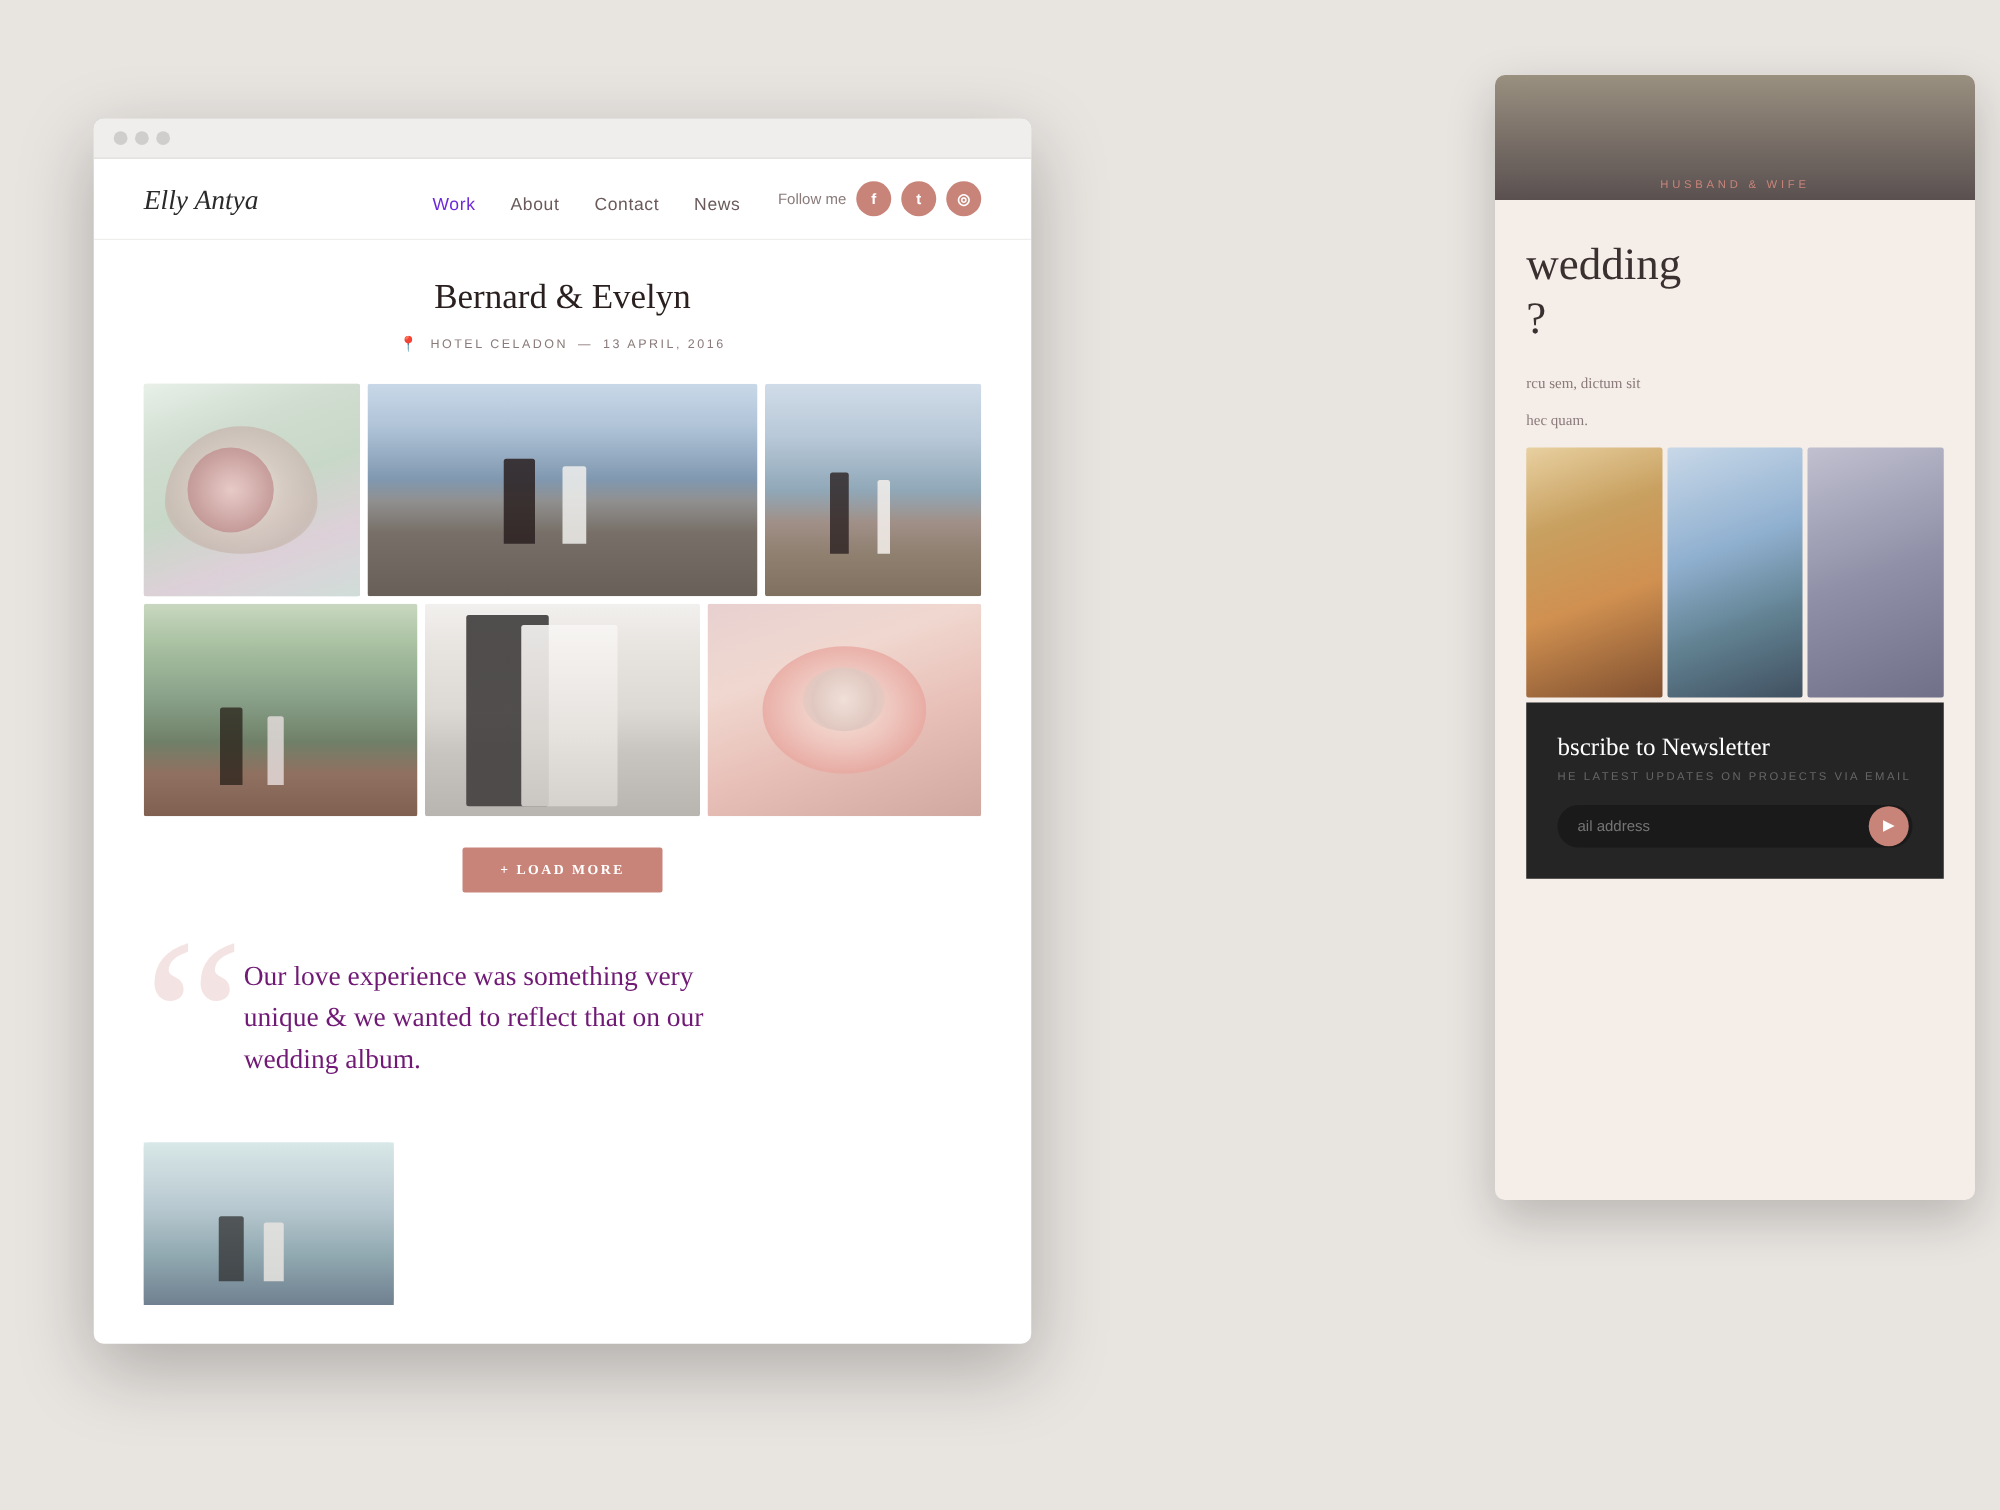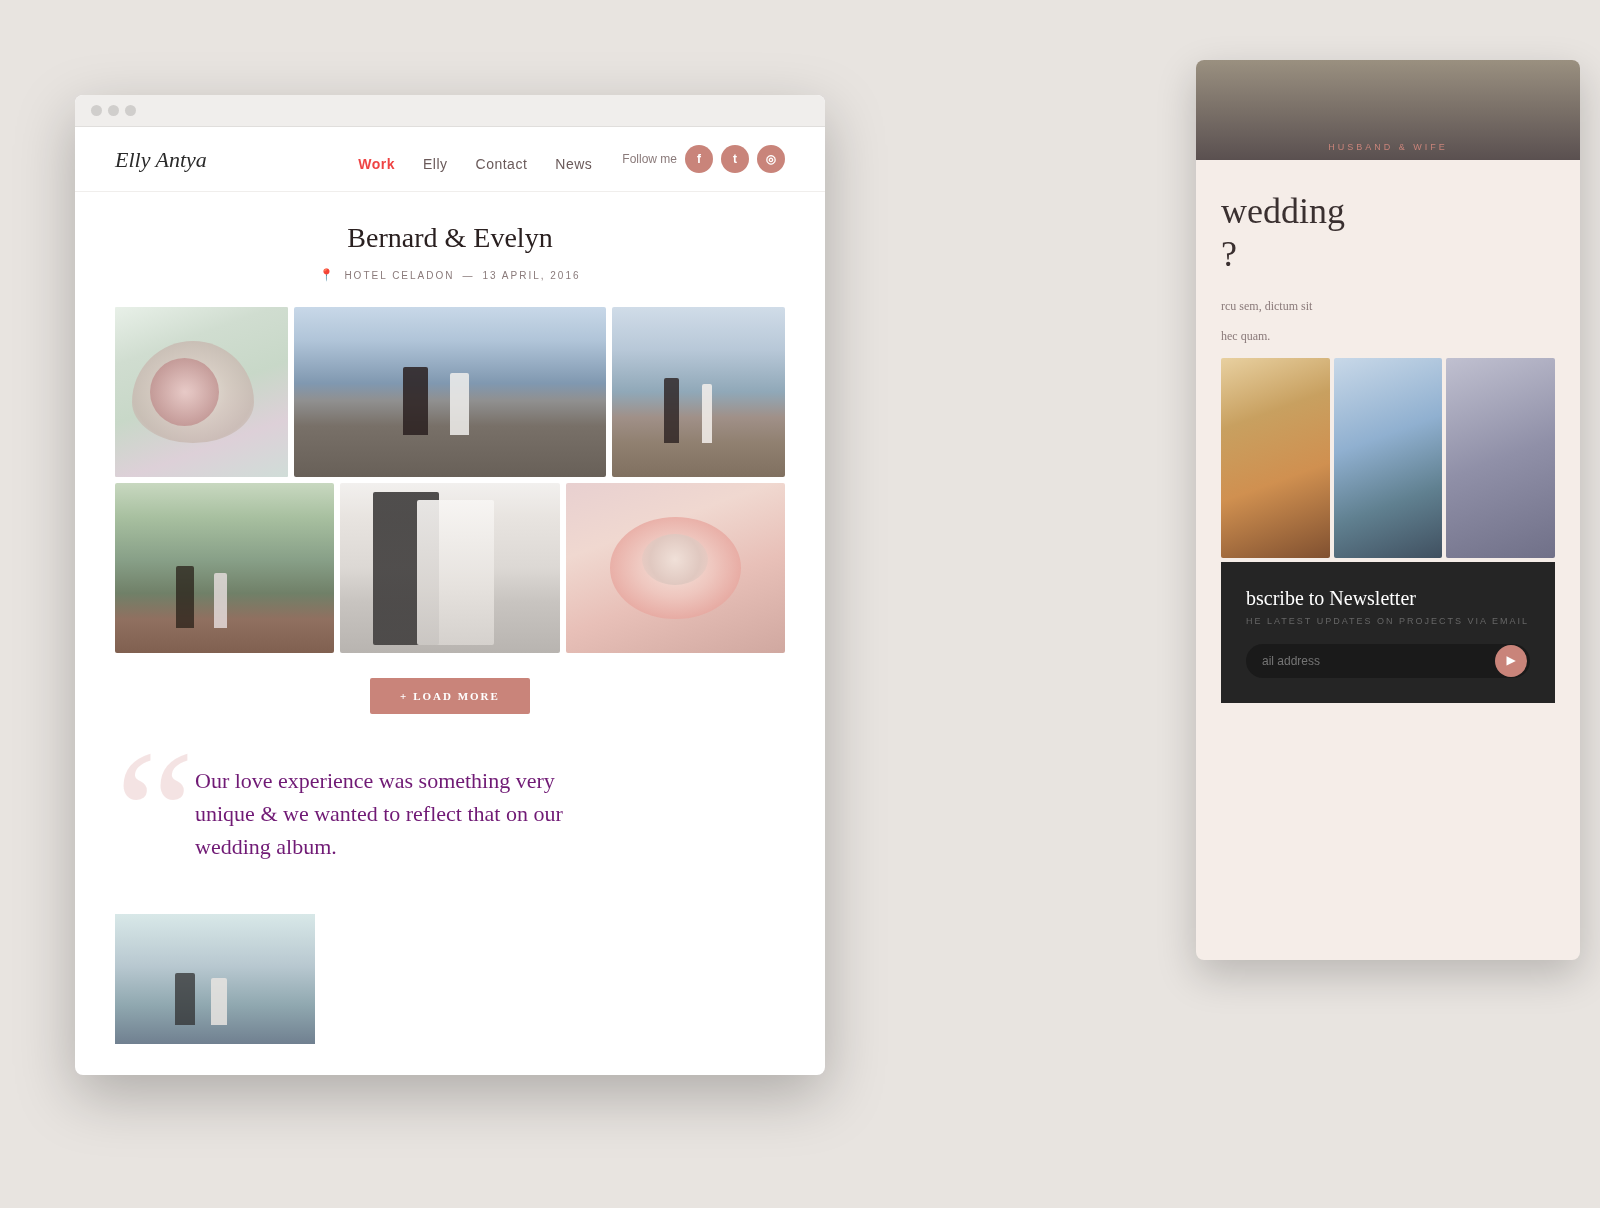--- a/index.html
+++ b/index.html
@@ -70,22 +70,22 @@
 
     .nav-links li a {
       text-decoration: none;
       color: #6a5a5a;
       font-size: 14px;
       font-family: Arial, sans-serif;
       letter-spacing: 0.5px;
     }
 
     .nav-links li a.active {
-      color: #ef4444;
-      font-weight: 700;
+      color: #6d28d9;
+      font-weight: 400;
     }
 
     .follow-section {
       display: flex;
       align-items: center;
       gap: 8px;
     }
 
     .follow-label {
       font-size: 12px;
@@ -428,21 +428,21 @@
     <div class="browser-dot"></div>
   </div>
 
   <nav class="site-nav">
     <div class="logo">Elly Antya</div>
     <ul class="nav-links">
       <li>
         <a href="#" class="active">Work</a>
       </li>
       <li>
-        <a href="#">Elly</a>
+        <a href="#">About</a>
       </li>
       <li>
         <a href="#">Contact</a>
       </li>
       <li>
         <a href="#">News</a>
       </li>
     </ul>
     <div class="follow-section">
       <span class="follow-label">Follow me</span>

